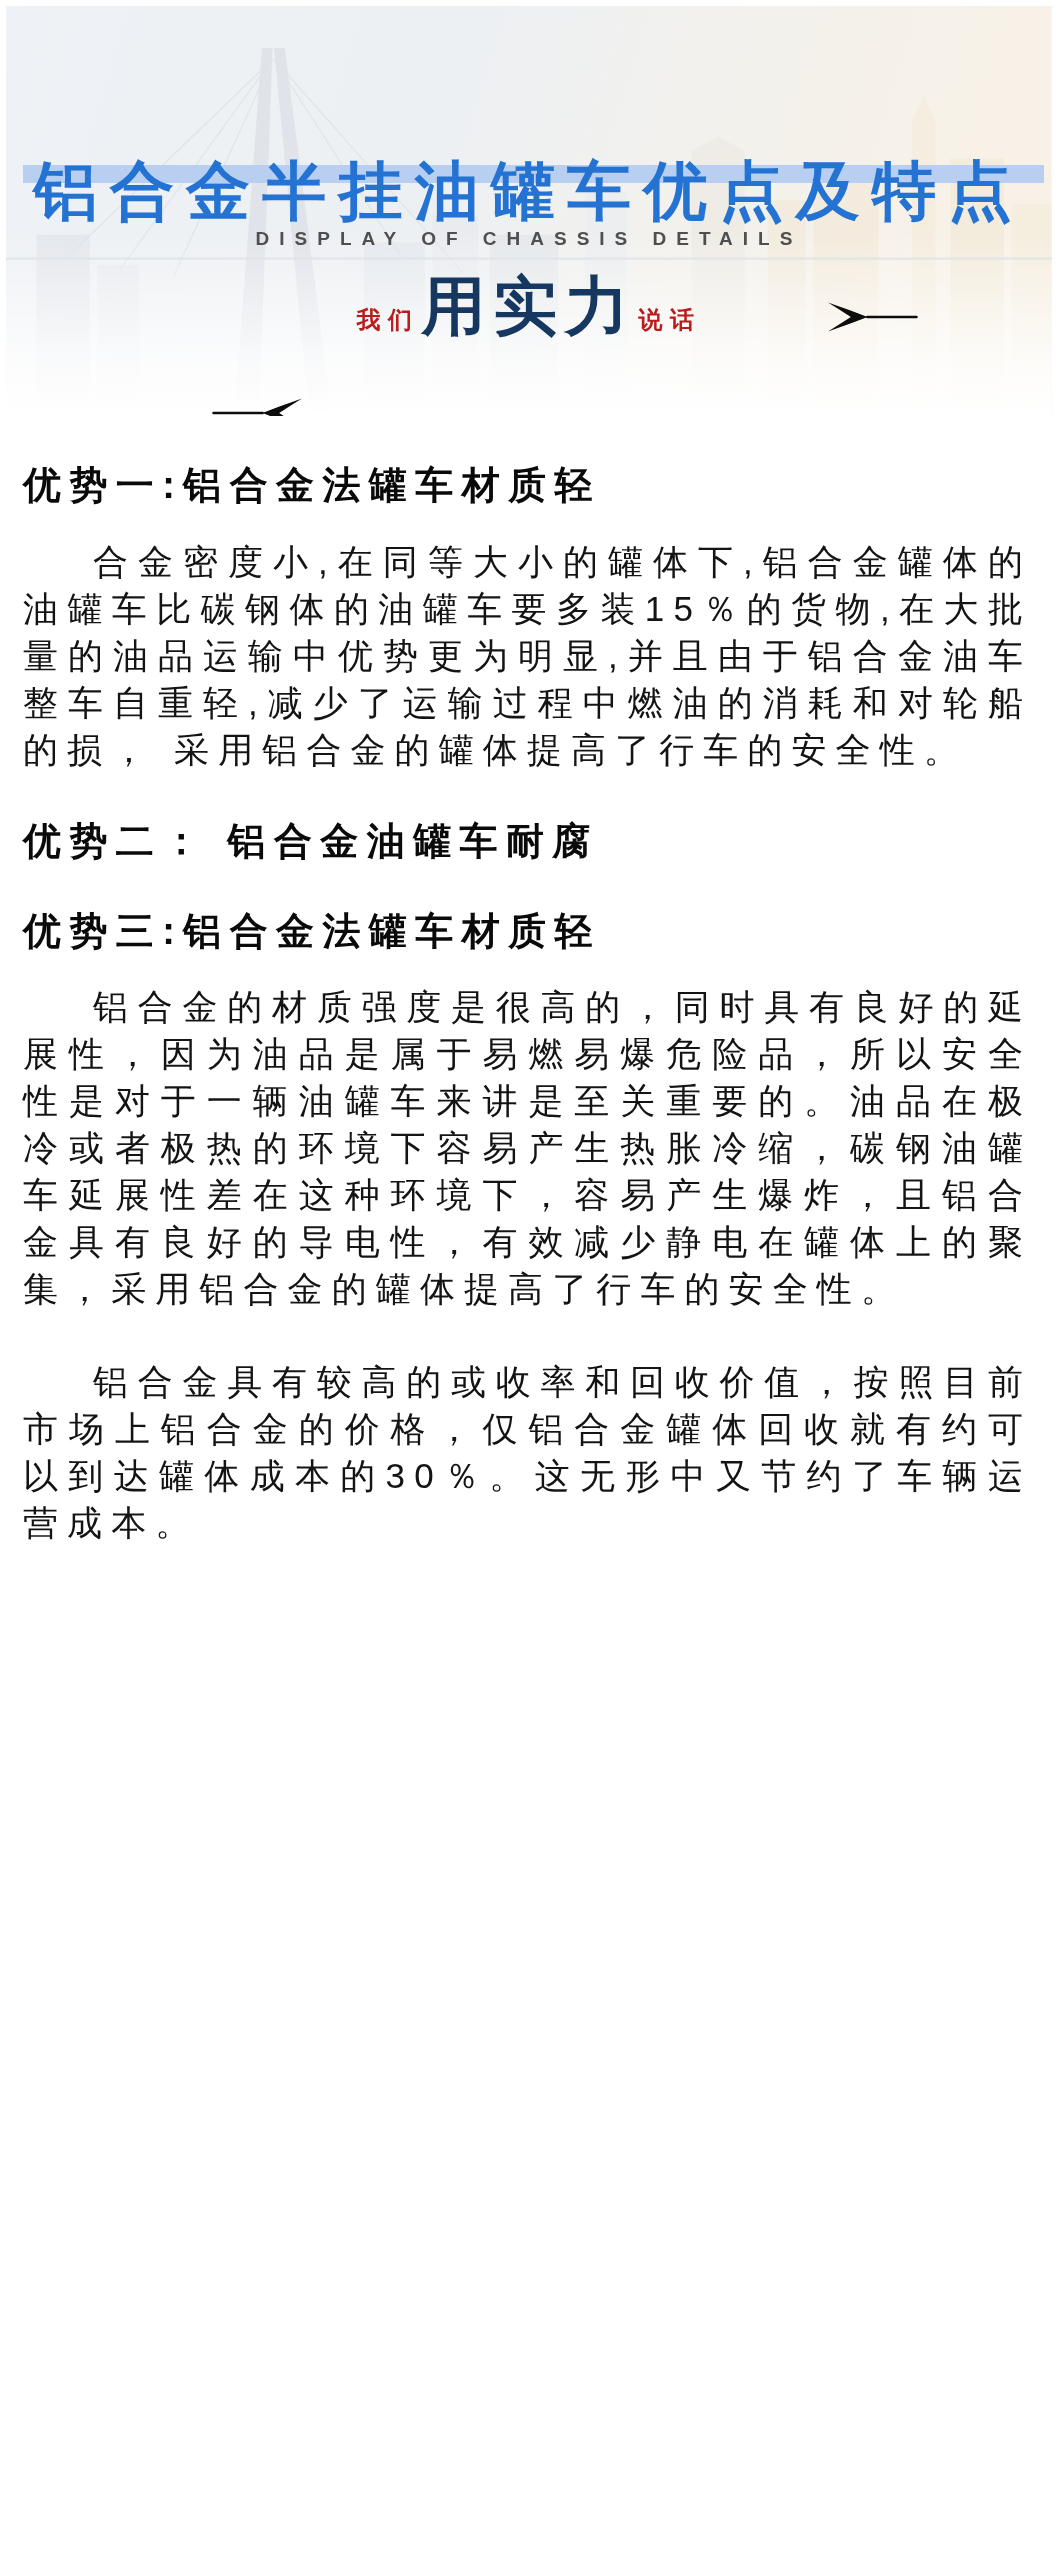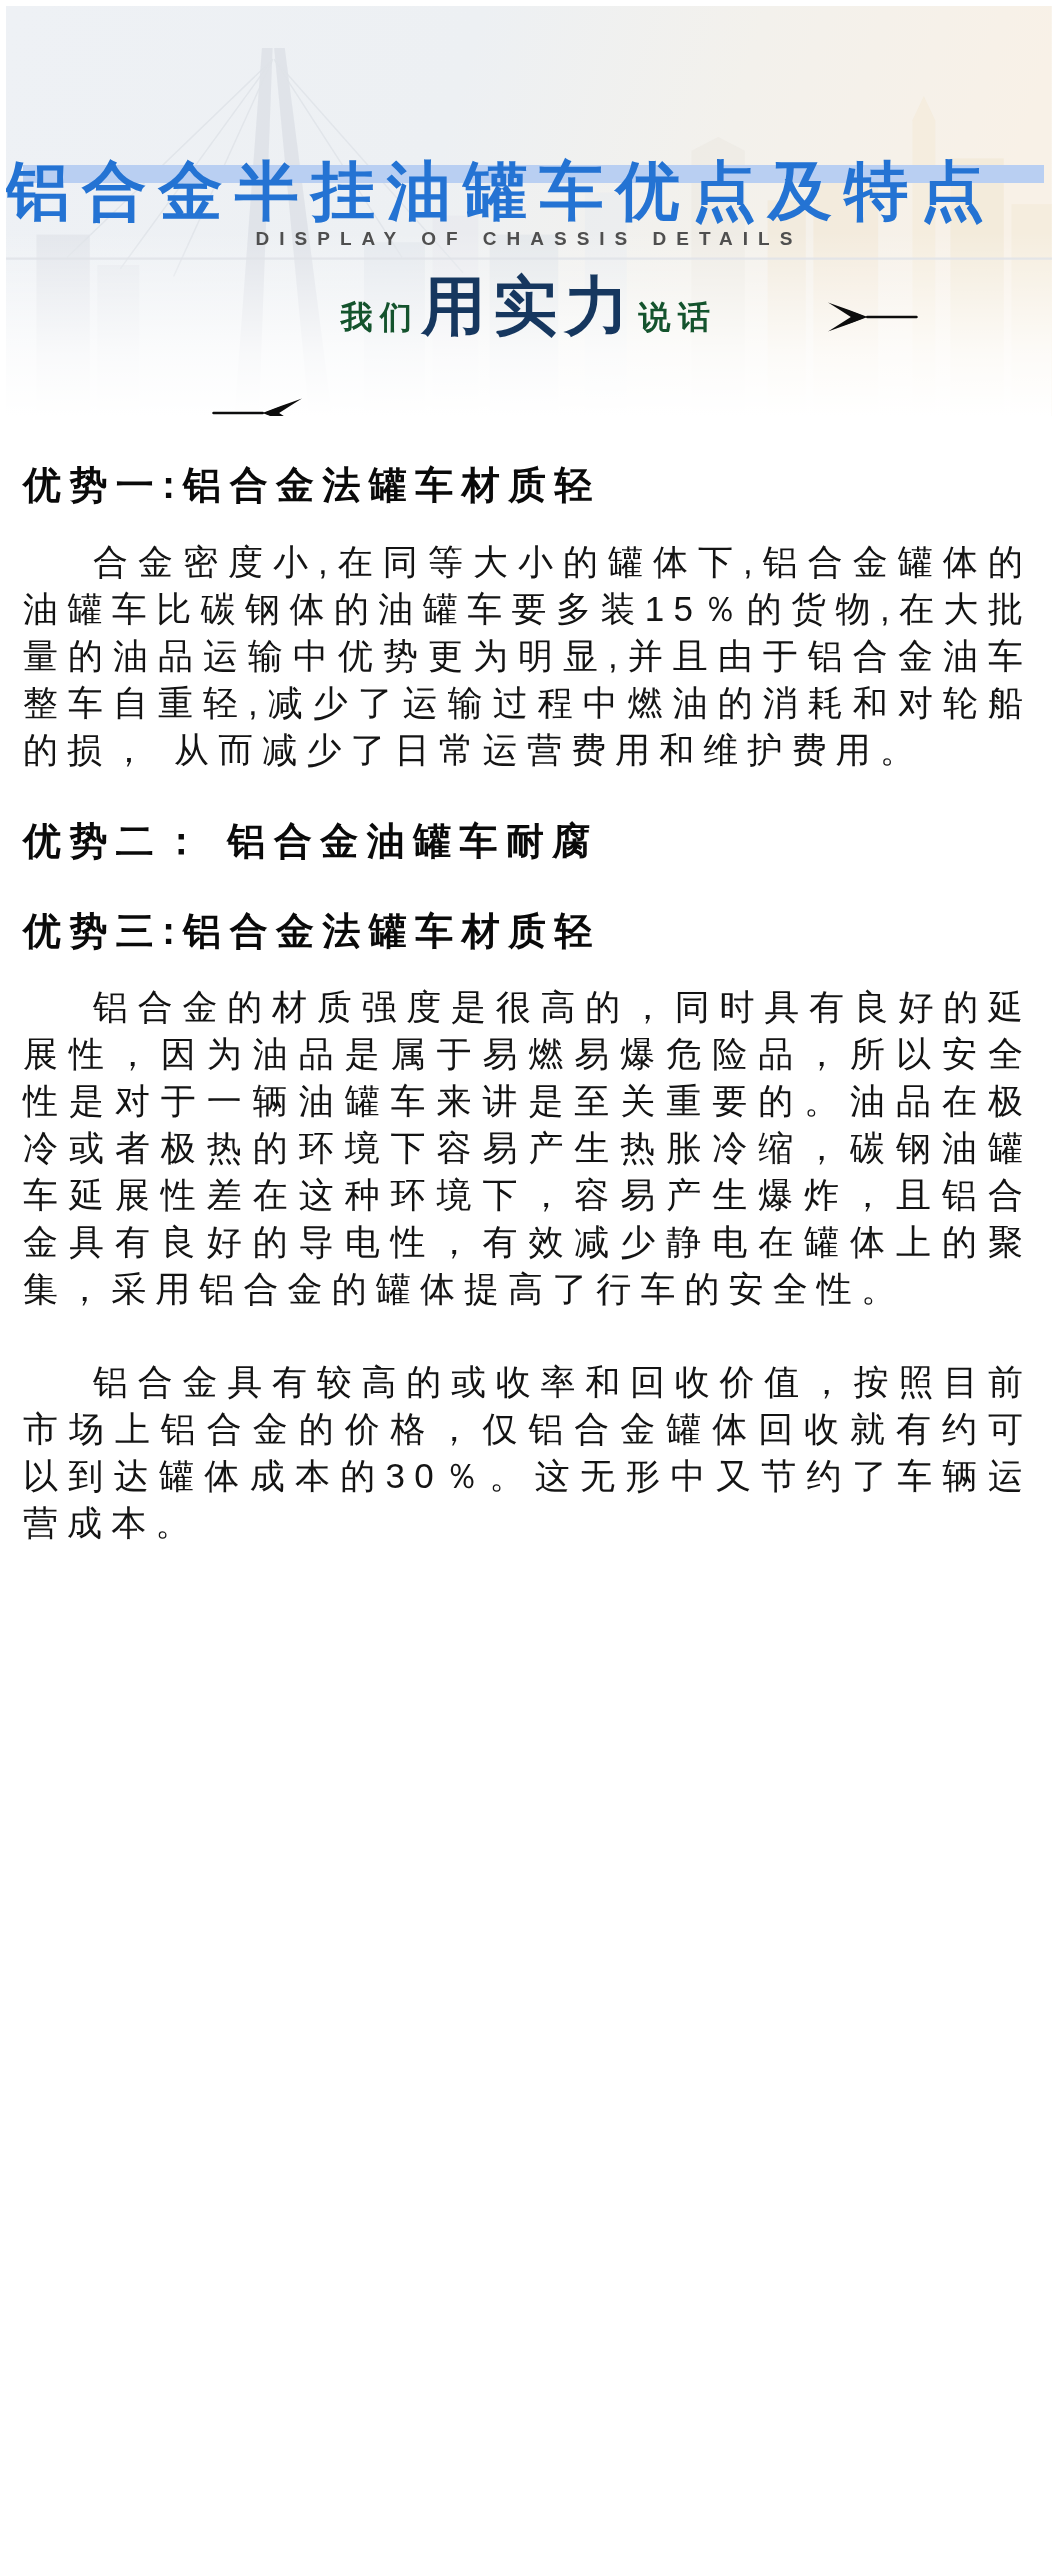--- a/index.html
+++ b/index.html
@@ -16,36 +16,36 @@
   
   .hero{position:absolute;top:6.1px;left:6.1px;right:6.1px;height:410px;overflow:hidden;}
   .skyline{position:absolute;top:0;left:0;width:100%;height:100%;display:block;}
 
   .title-band{
     position:absolute;top:159px;left:17px;right:7.6px;height:18.3px;
     background:#b9cff2;z-index:1;
   }
   .hero-title{
     position:absolute;top:108px;left:0;right:0;z-index:2;
-    text-align:left;white-space:nowrap;
+    text-align:center;white-space:nowrap;
     font-size:64px;line-height:1.08;font-weight:700;
     letter-spacing:12.2px;color:#2473d3;
   }
   .hero-subtitle{
     position:absolute;top:203px;left:0;right:0;z-index:2;
     text-align:center;
     font-size:19px;font-weight:700;letter-spacing:10px;
     color:#4f4f4f;white-space:nowrap;margin-top:19px;
   }
   .hero-slogan{
     position:absolute;top:268px;left:0;right:0;z-index:2;
     display:flex;align-items:baseline;justify-content:center;
     white-space:nowrap;
   }
-  .slogan-side{font-size:32px;font-weight:700;letter-spacing:7.6px;color:#14532d;}
+  .slogan-side{font-size:24px;font-weight:700;letter-spacing:7.6px;color:#b91c1c;}
   .slogan-main{font-size:64px;line-height:1;font-weight:700;letter-spacing:7.6px;color:#16375f;margin:0 2px;}
   .arrow-right{position:absolute;top:294px;left:819px;z-index:3;}
   .arrow-left{position:absolute;top:390px;left:204px;z-index:3;transform:scaleX(-1);}
   .arrow-right svg,.arrow-left svg{display:block;}
 
   
   .content{position:relative;padding:463px 26px 0 23px;}
   .advantage{margin:0;}
   .advantage + .advantage{margin-top:46px;}
   .advantage h2{
@@ -138,21 +138,21 @@
         <path d="M22,10 Q40,16 54,22 Q40,28 22,34 Q32,27 40,22 Q32,17 22,10 Z" fill="#0d0d0d"></path>
         <rect x="54" y="20.4" width="68" height="3.2" rx="1.6" fill="#0d0d0d"></rect>
       </svg>
     </span>
   </header>
 
   <main class="content">
 
     <section class="advantage">
       <h2>优势一:铝合金法罐车材质轻</h2>
-      <p>合金密度小,在同等大小的罐体下,铝合金罐体的油罐车比碳钢体的油罐车要多装15％的货物,在大批量的油品运输中优势更为明显,并且由于铝合金油车整车自重轻,减少了运输过程中燃油的消耗和对轮船的损， 从而减少了日常运营费用和维护费用。</p>
+      <p>合金密度小,在同等大小的罐体下,铝合金罐体的油罐车比碳钢体的油罐车要多装15％的货物,在大批量的油品运输中优势更为明显,并且由于铝合金油车整车自重轻,减少了运输过程中燃油的消耗和对轮船的损， 采用铝合金的罐体提高了行车的安全性。</p>
     </section>
 
     <section class="advantage">
       <h2>优势二： 铝合金油罐车耐腐</h2>
     </section>
 
     <section class="advantage">
       <h2>优势三:铝合金法罐车材质轻</h2>
       <p>铝合金的材质强度是很高的，同时具有良好的延展性，因为油品是属于易燃易爆危险品，所以安全性是对于一辆油罐车来讲是至关重要的。油品在极冷或者极热的环境下容易产生热胀冷缩，碳钢油罐车延展性差在这种环境下，容易产生爆炸，且铝合金具有良好的导电性，有效减少静电在罐体上的聚集，采用铝合金的罐体提高了行车的安全性。</p>
     </section>

